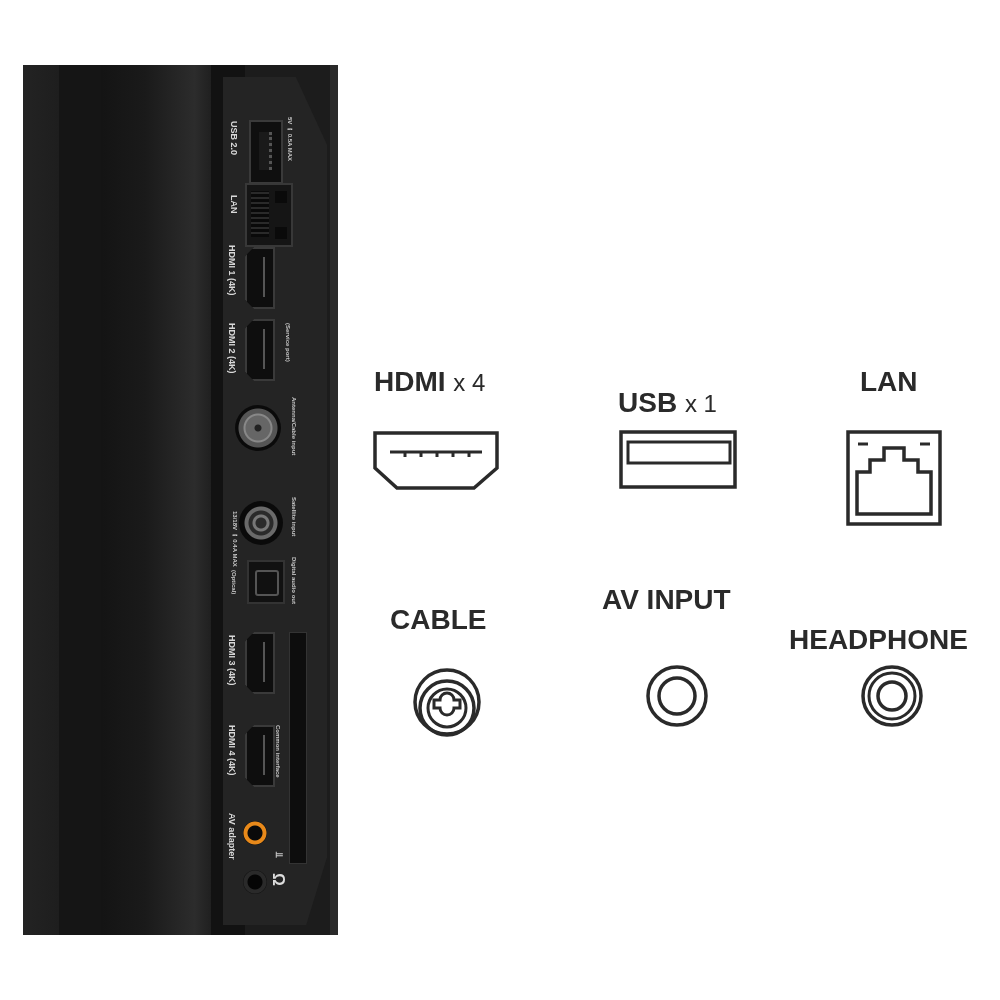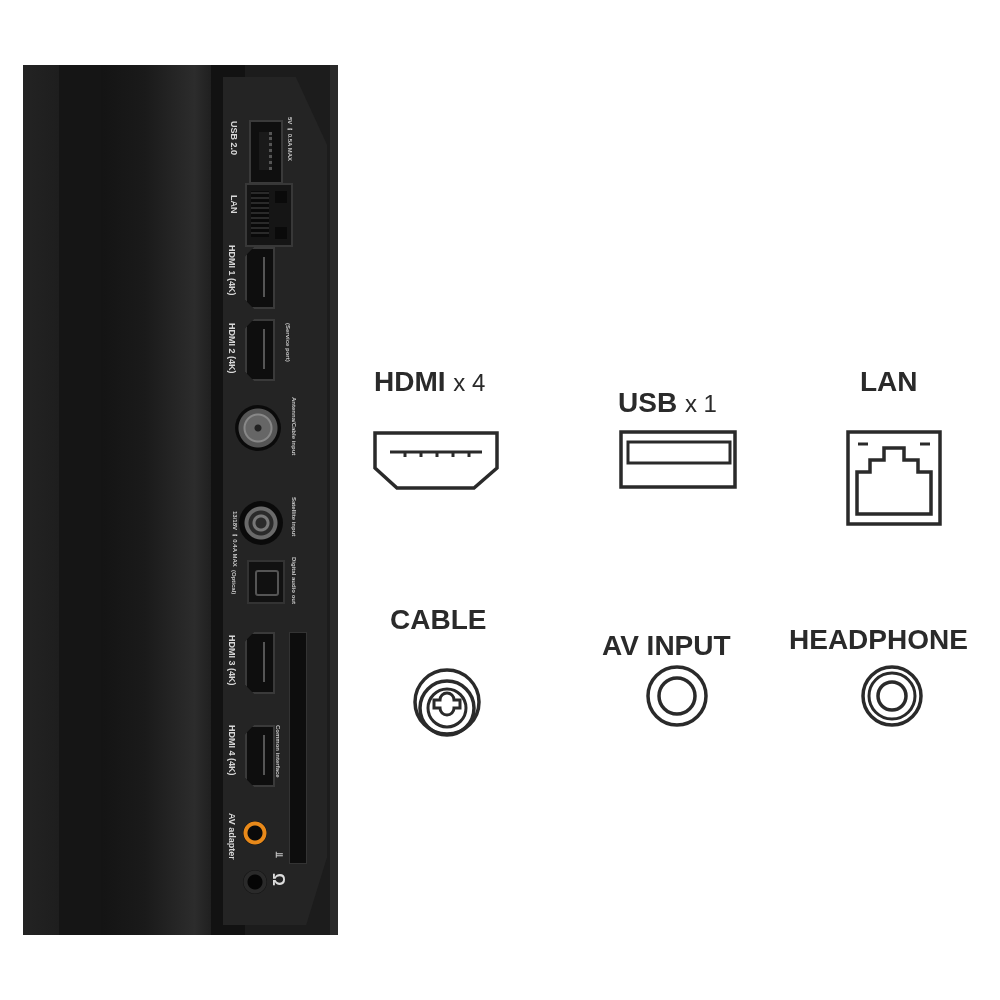--- a/index.html
+++ b/index.html
@@ -123,21 +123,21 @@
 <div class="legend-title" style="left:390px;top:604px;">
   <span>CABLE</span>
 </div>
 <svg class="icon" width="80" height="80" style="left:407px;top:668px;">
   <circle cx="40" cy="34" r="32" fill="none" stroke="#2a2a2a" stroke-width="3.5"></circle>
   <circle cx="40" cy="40" r="27" fill="none" stroke="#2a2a2a" stroke-width="3.5"></circle>
   <circle cx="40" cy="40" r="19" fill="none" stroke="#2a2a2a" stroke-width="3"></circle>
   <path d="M27,32 H33 A7,7 0 0 1 47,32 H53 V40 H47 A7,7 0 0 1 33,40 H27 Z" fill="none" stroke="#2a2a2a" stroke-width="3"></path>
 </svg>
 
-<div class="legend-title" style="left:602px;top:630px;">
+<div class="legend-title" style="left:602px;top:584px;">
   <span>AV INPUT</span>
 </div>
 <svg class="icon" width="64" height="64" style="left:645px;top:664px;">
   <circle cx="32" cy="32" r="29" fill="none" stroke="#2a2a2a" stroke-width="3.5"></circle>
   <circle cx="32" cy="32" r="18" fill="none" stroke="#2a2a2a" stroke-width="3.5"></circle>
 </svg>
 
 <div class="legend-title" style="left:789px;top:624px;">
   <span>HEADPHONE</span>
 </div>

